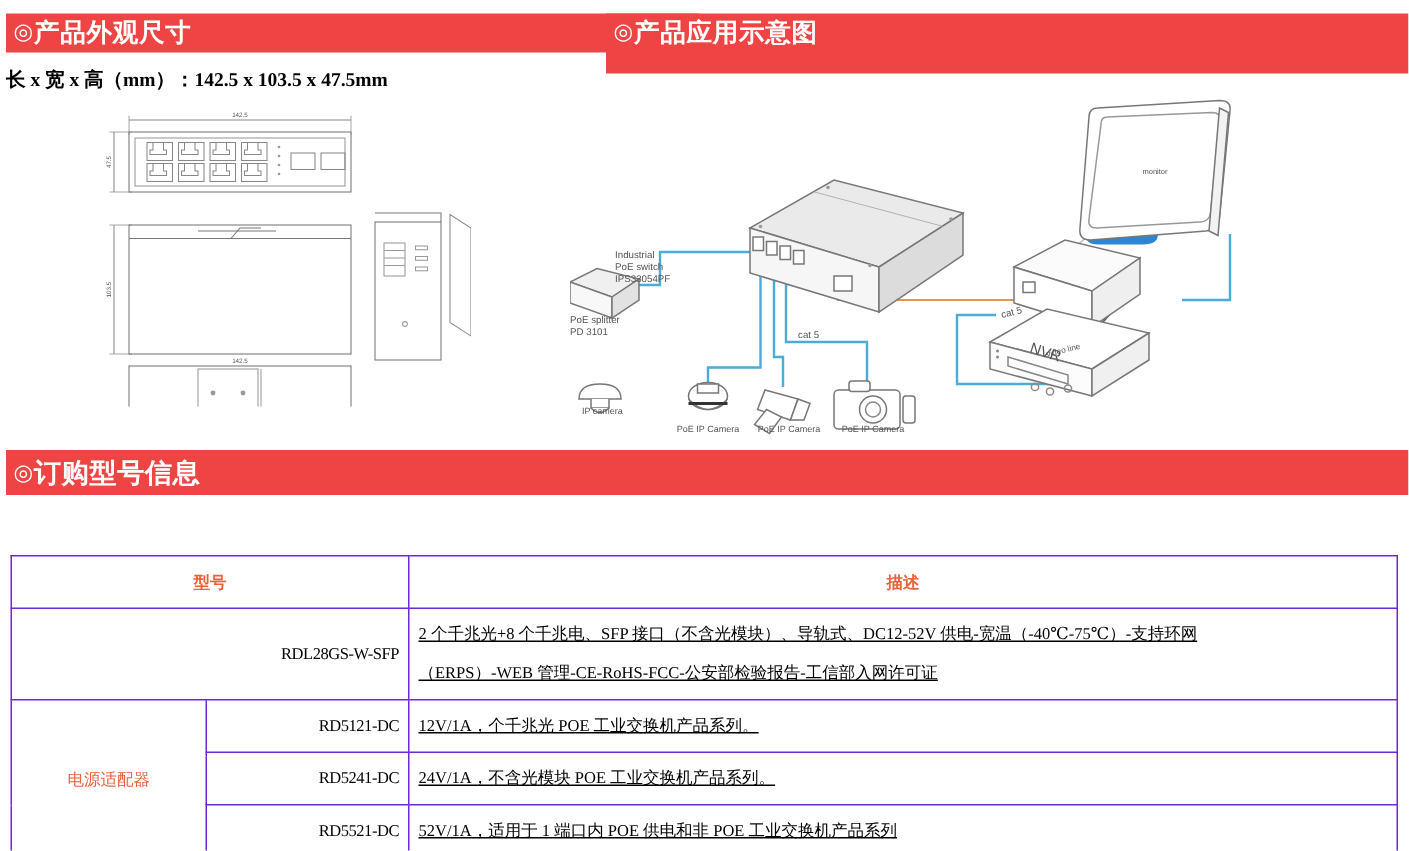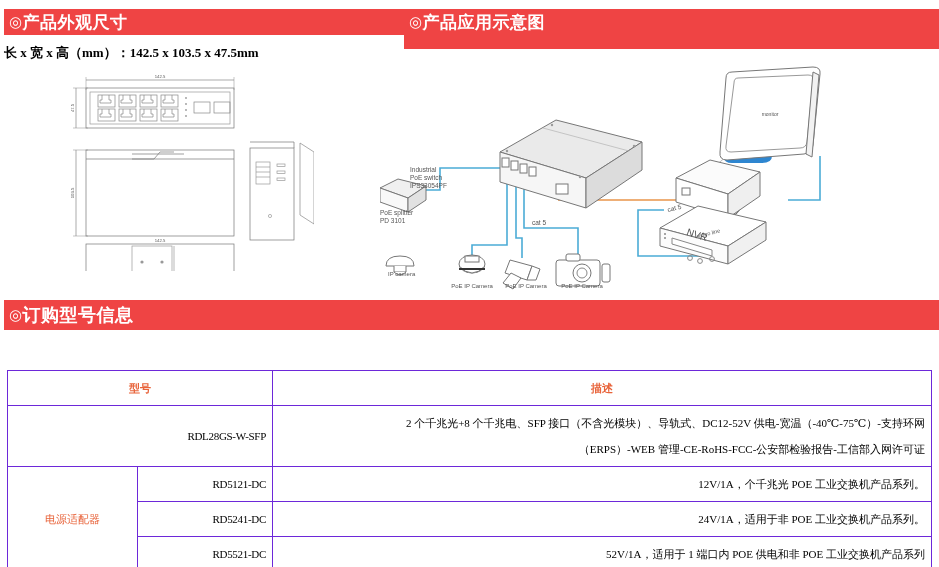--- a/index.html
+++ b/index.html
@@ -92,24 +92,25 @@
     font-size: 12px;
     letter-spacing: -0.3px;
   }
   .cat-cell {
     text-align: center;
     color: #E8633A;
     font-weight: bold;
     font-size: 14px;
   }
   .desc-cell {
-    text-align: right;
+    text-align: left;
     line-height: 26px;
     padding-left: 10px;
     font-size: 13.5px;
+    text-decoration: underline;
   }
   .row-tall { height: 56px; }
   .row-std  { height: 26px; }
 </style>
 </head>
 <body>
 
 <div class="bar" id="bar-dim">
   <span class="mark">◎</span><span>产品外观尺寸</span>
 </div>
@@ -356,21 +357,21 @@
     </tr>
 
     <tr class="row-std">
       <td class="cat-cell" rowspan="3">电源适配器</td>
       <td class="model-cell">RD5121-DC</td>
       <td class="desc-cell">12V/1A，个千兆光 POE 工业交换机产品系列。</td>
     </tr>
 
     <tr class="row-std">
       <td class="model-cell">RD5241-DC</td>
-      <td class="desc-cell">24V/1A，适用于非 POE 工业交换机产品系列。</td>
+      <td class="desc-cell">24V/1A，不含光模块 POE 工业交换机产品系列。</td>
     </tr>
 
     <tr class="row-std">
       <td class="model-cell">RD5521-DC</td>
       <td class="desc-cell">52V/1A，适用于 1 端口内 POE 供电和非 POE 工业交换机产品系列</td>
     </tr>
   </tbody>
 </table>
 
 </body></html>

